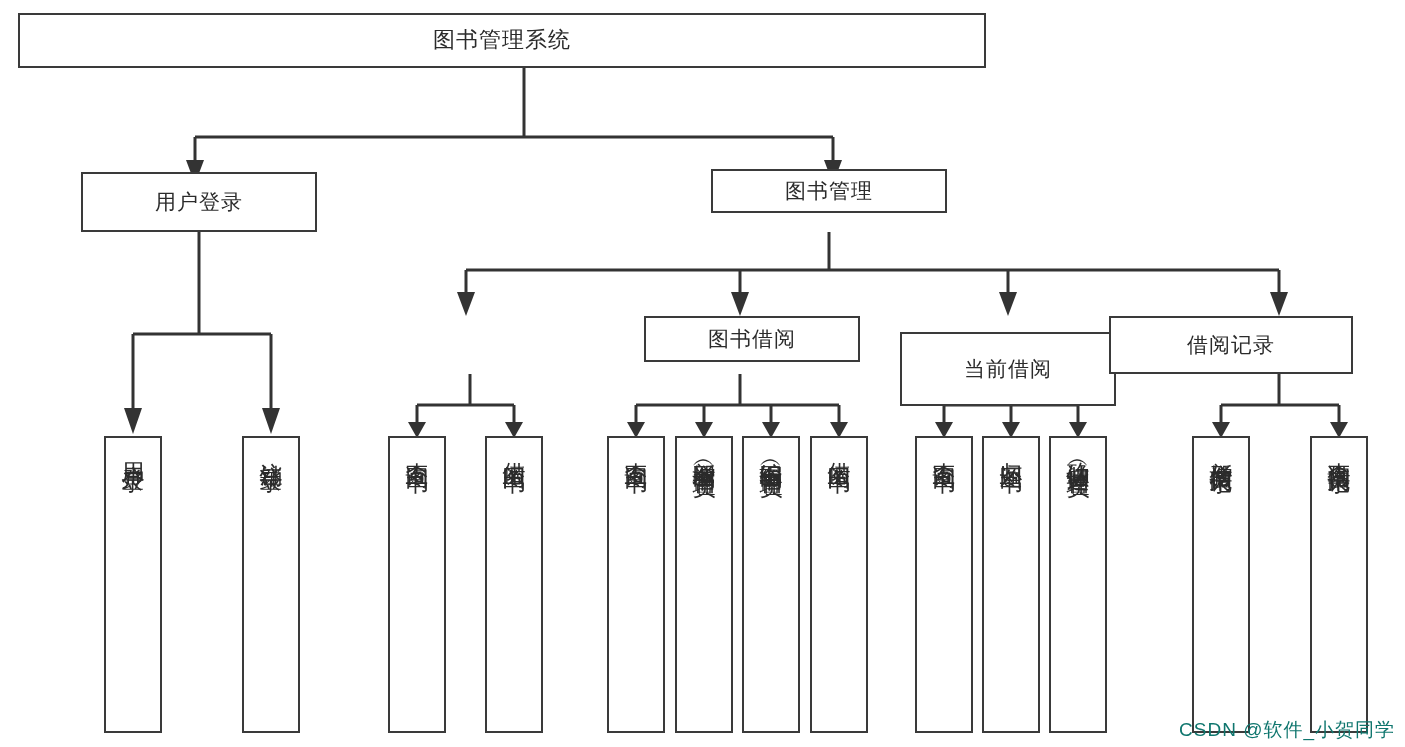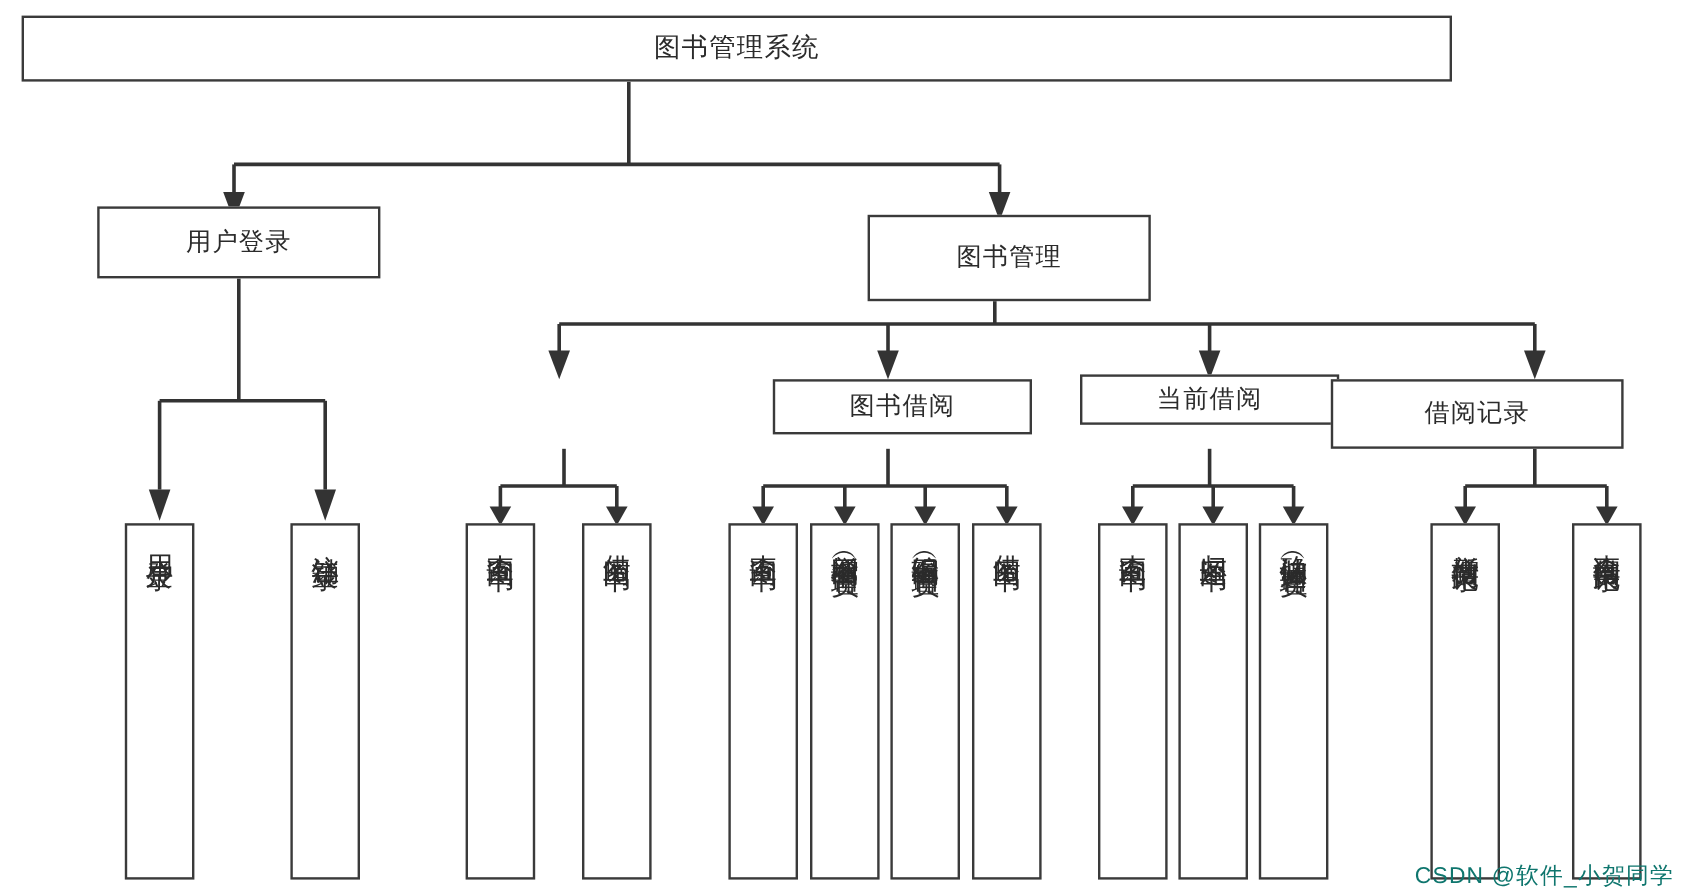--- a/index.html
+++ b/index.html
@@ -124,35 +124,35 @@
 
       <polygon points="935,422 953,422 944,438"></polygon>
       <polygon points="1002,422 1020,422 1011,438"></polygon>
       <polygon points="1069,422 1087,422 1078,438"></polygon>
 
       <polygon points="1212,422 1230,422 1221,438"></polygon>
       <polygon points="1330,422 1348,422 1339,438"></polygon>
     </g>
   </svg>
 
-  <div class="node h root" style="left:18px;top:13px;width:1192px;height:55px;">
+  <div class="node h root" style="left:18px;top:13px;width:968px;height:55px;">
     <span class="lbl">图书管理系统</span>
   </div>
 
   <div class="node h" style="left:81px;top:172px;width:236px;height:60px;">
     <span class="lbl">用户登录</span>
   </div>
-  <div class="node h" style="left:711px;top:179px;width:236px;height:72px;margin-left:12px;">
+  <div class="node h" style="left:711px;top:169px;width:236px;height:44px;">
     <span class="lbl">图书管理</span>
   </div>
 
   <div class="node h" style="left:644px;top:316px;width:216px;height:46px;">
     <span class="lbl">图书借阅</span>
   </div>
-  <div class="node h" style="left:900px;top:312px;width:216px;height:42px;">
+  <div class="node h" style="left:900px;top:332px;width:216px;height:74px;">
     <span class="lbl">当前借阅</span>
   </div>
   <div class="node h" style="left:1109px;top:316px;width:244px;height:58px;">
     <span class="lbl">借阅记录</span>
   </div>
 
   <div class="node v" style="left:104px;top:436px;width:58px;height:297px;">
     <span class="lbl">用户登录</span>
   </div>
   <div class="node v" style="left:242px;top:436px;width:58px;height:297px;">

